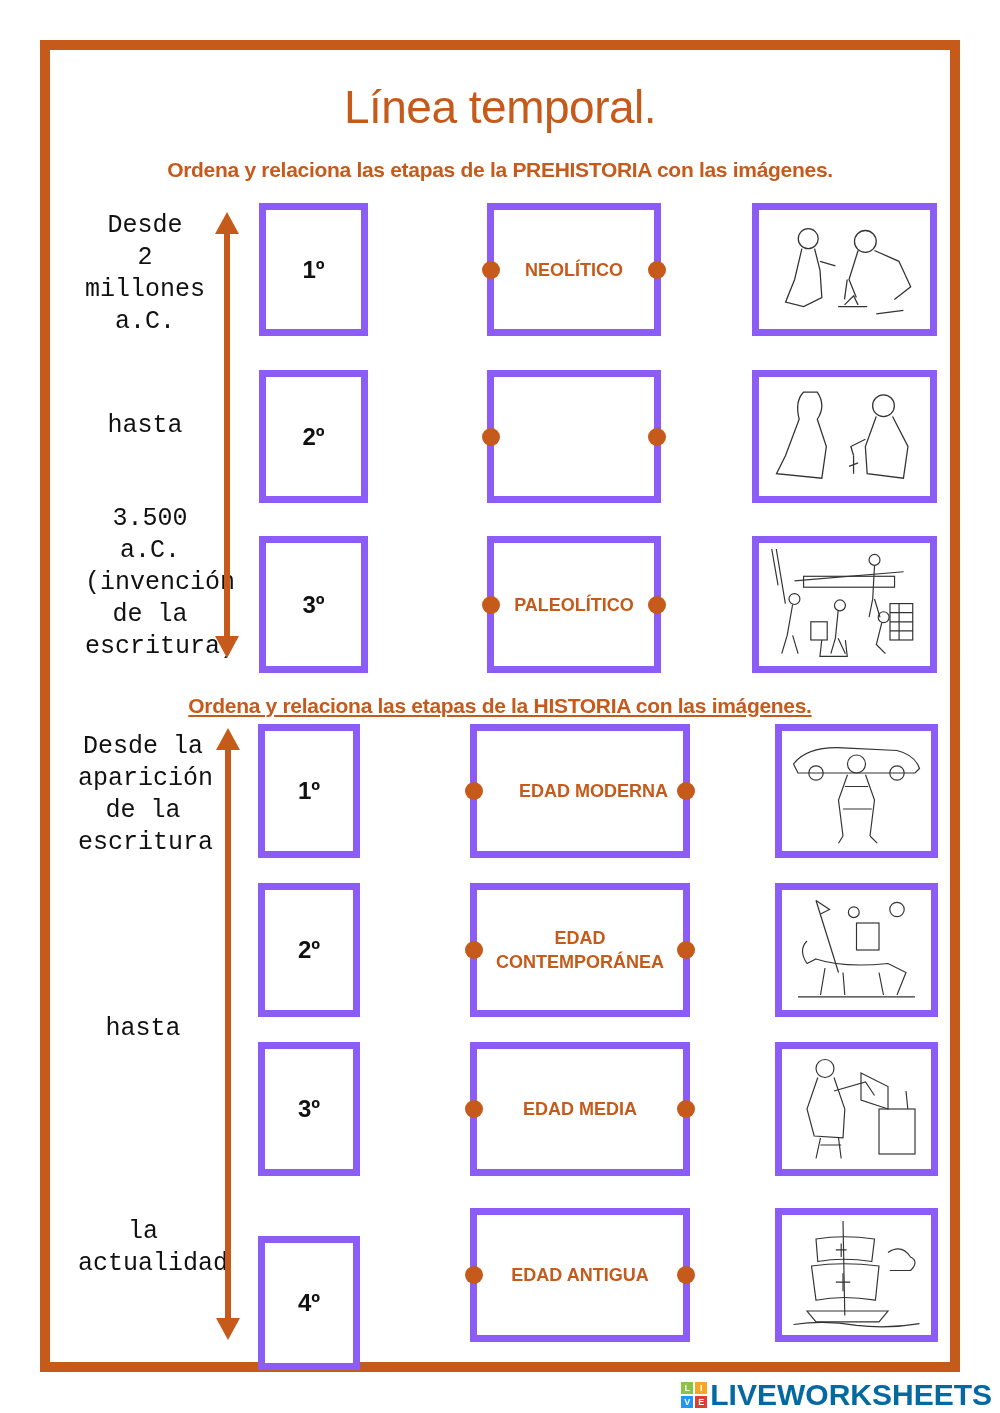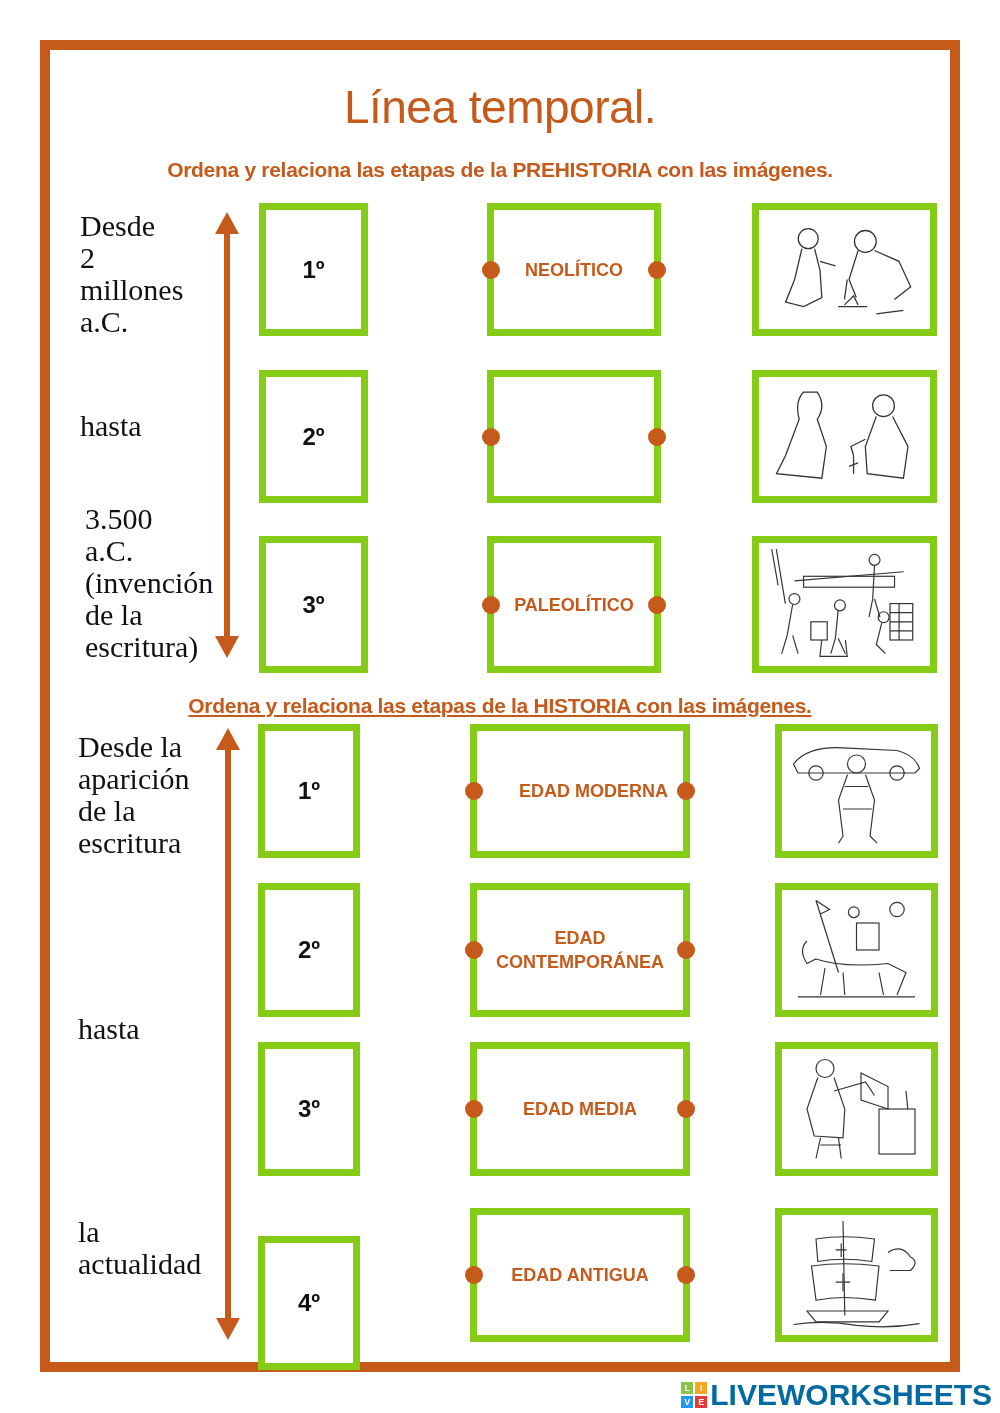--- a/index.html
+++ b/index.html
@@ -1,24 +1,24 @@
 <!DOCTYPE html>
 <html><head>
 <meta charset="utf-8">
 <style>
   html, body { margin:0; padding:0; background:#ffffff; }
   body { width:1000px; height:1413px; position:relative; overflow:hidden; font-family:"Liberation Sans", sans-serif; }
   .frame { position:absolute; left:40px; top:40px; width:900px; height:1312px; border:10px solid #C55A1B; background:#fff; }
   .title { position:absolute; left:0; width:1000px; top:80px; text-align:center; font-size:46px; color:#C55A1B; font-family:"Liberation Sans", sans-serif; letter-spacing:-0.5px; }
   .subtitle { position:absolute; left:0; width:1000px; text-align:center; font-size:21px; font-weight:bold; color:#C55A1B; letter-spacing:-0.3px; }
-  .side { position:absolute; width:130px; font-size:30px; line-height:32px; color:#111; font-family:Liberation Serif, serif; font-weight:normal; }
+  .side { position:absolute; width:130px; text-align:center; font-size:25px; line-height:32px; color:#111; font-family:Liberation Mono, monospace; font-weight:normal; }
   .arrow { position:absolute; width:6px; background:#C55A1B; }
   .arrow .up { position:absolute; left:-9px; top:-14px; width:0; height:0; border-left:12px solid transparent; border-right:12px solid transparent; border-bottom:22px solid #C55A1B; }
   .arrow .down { position:absolute; left:-9px; bottom:-14px; width:0; height:0; border-left:12px solid transparent; border-right:12px solid transparent; border-top:22px solid #C55A1B; }
-  .box { position:absolute; border:7px solid #84cc16; box-sizing:border-box; background:#fff; display:flex; align-items:center; justify-content:center; }
+  .box { position:absolute; border:7px solid #8b5cf6; box-sizing:border-box; background:#fff; display:flex; align-items:center; justify-content:center; }
   .num { font-size:24px; font-weight:bold; color:#111; }
   .lbl { font-size:18px; font-weight:bold; color:#C55A1B; text-align:center; line-height:24px; padding:0 10px; }
   .dot { position:absolute; top:50%; width:18px; height:18px; margin-top:-9px; border-radius:50%; background:#C55A1B; }
   .dot.l { left:-12px; } .dot.r { right:-12px; }
   .img { padding:6px; }
   .img svg { width:100%; height:100%; }
   .logo { position:absolute; right:8px; top:1378px; display:flex; align-items:center; }
   .logo .tiles { display:grid; grid-template-columns:12px 12px; grid-gap:2px; margin-right:3px; }
   .logo .tiles span { width:12px; height:12px; font-size:9px; color:#fff; font-weight:bold; text-align:center; line-height:12px; }
   .logo .word { font-size:30px; font-weight:bold; color:#0369a1; letter-spacing:0px; }

